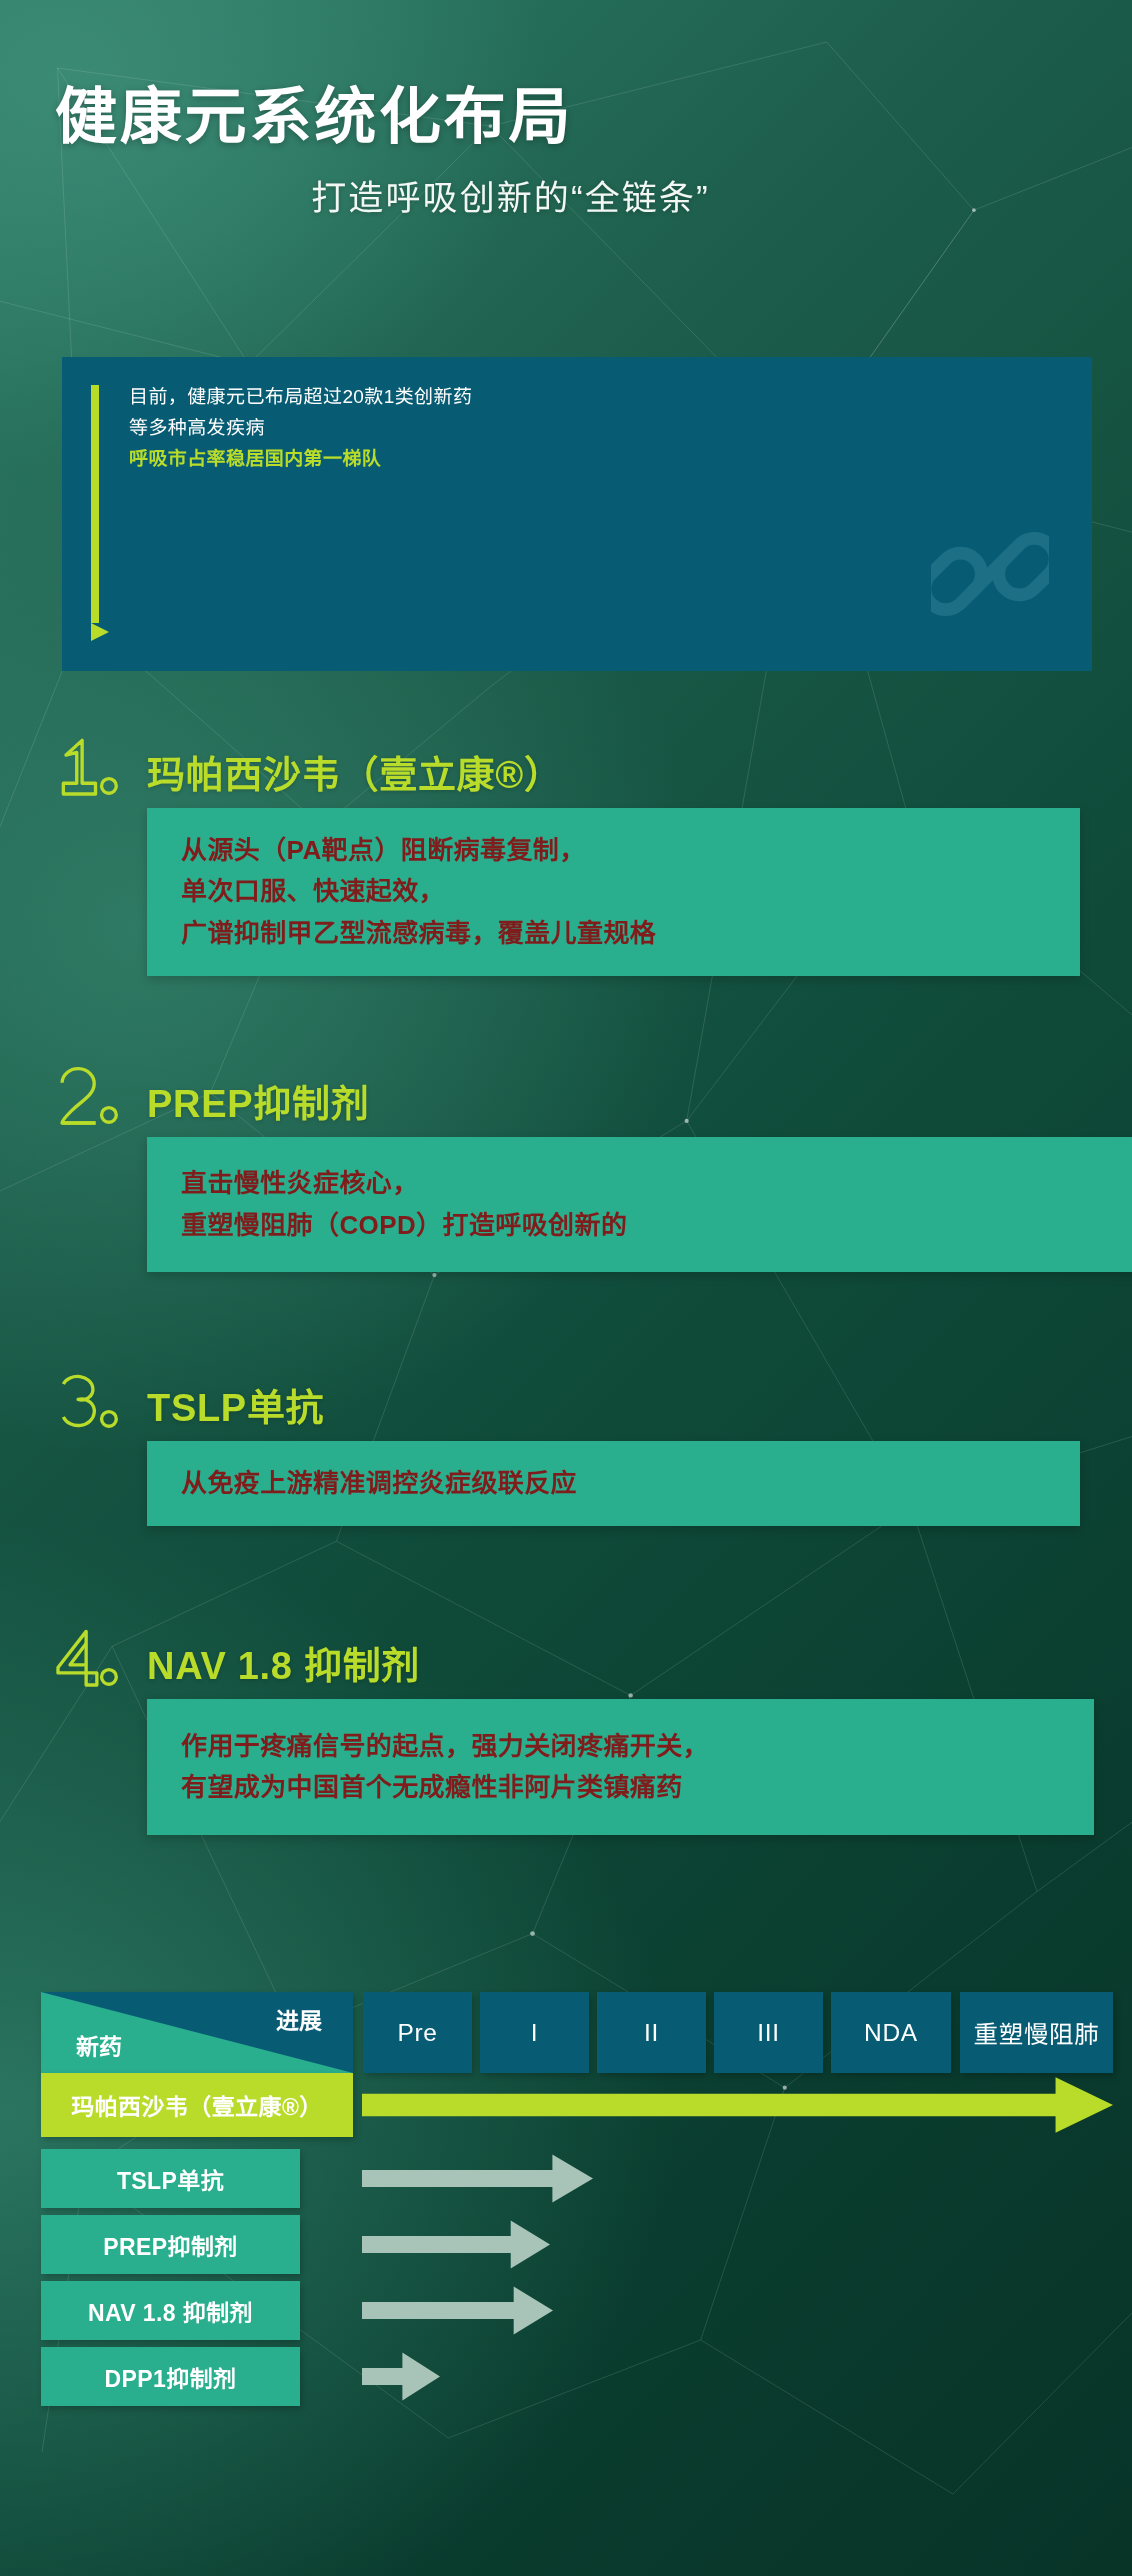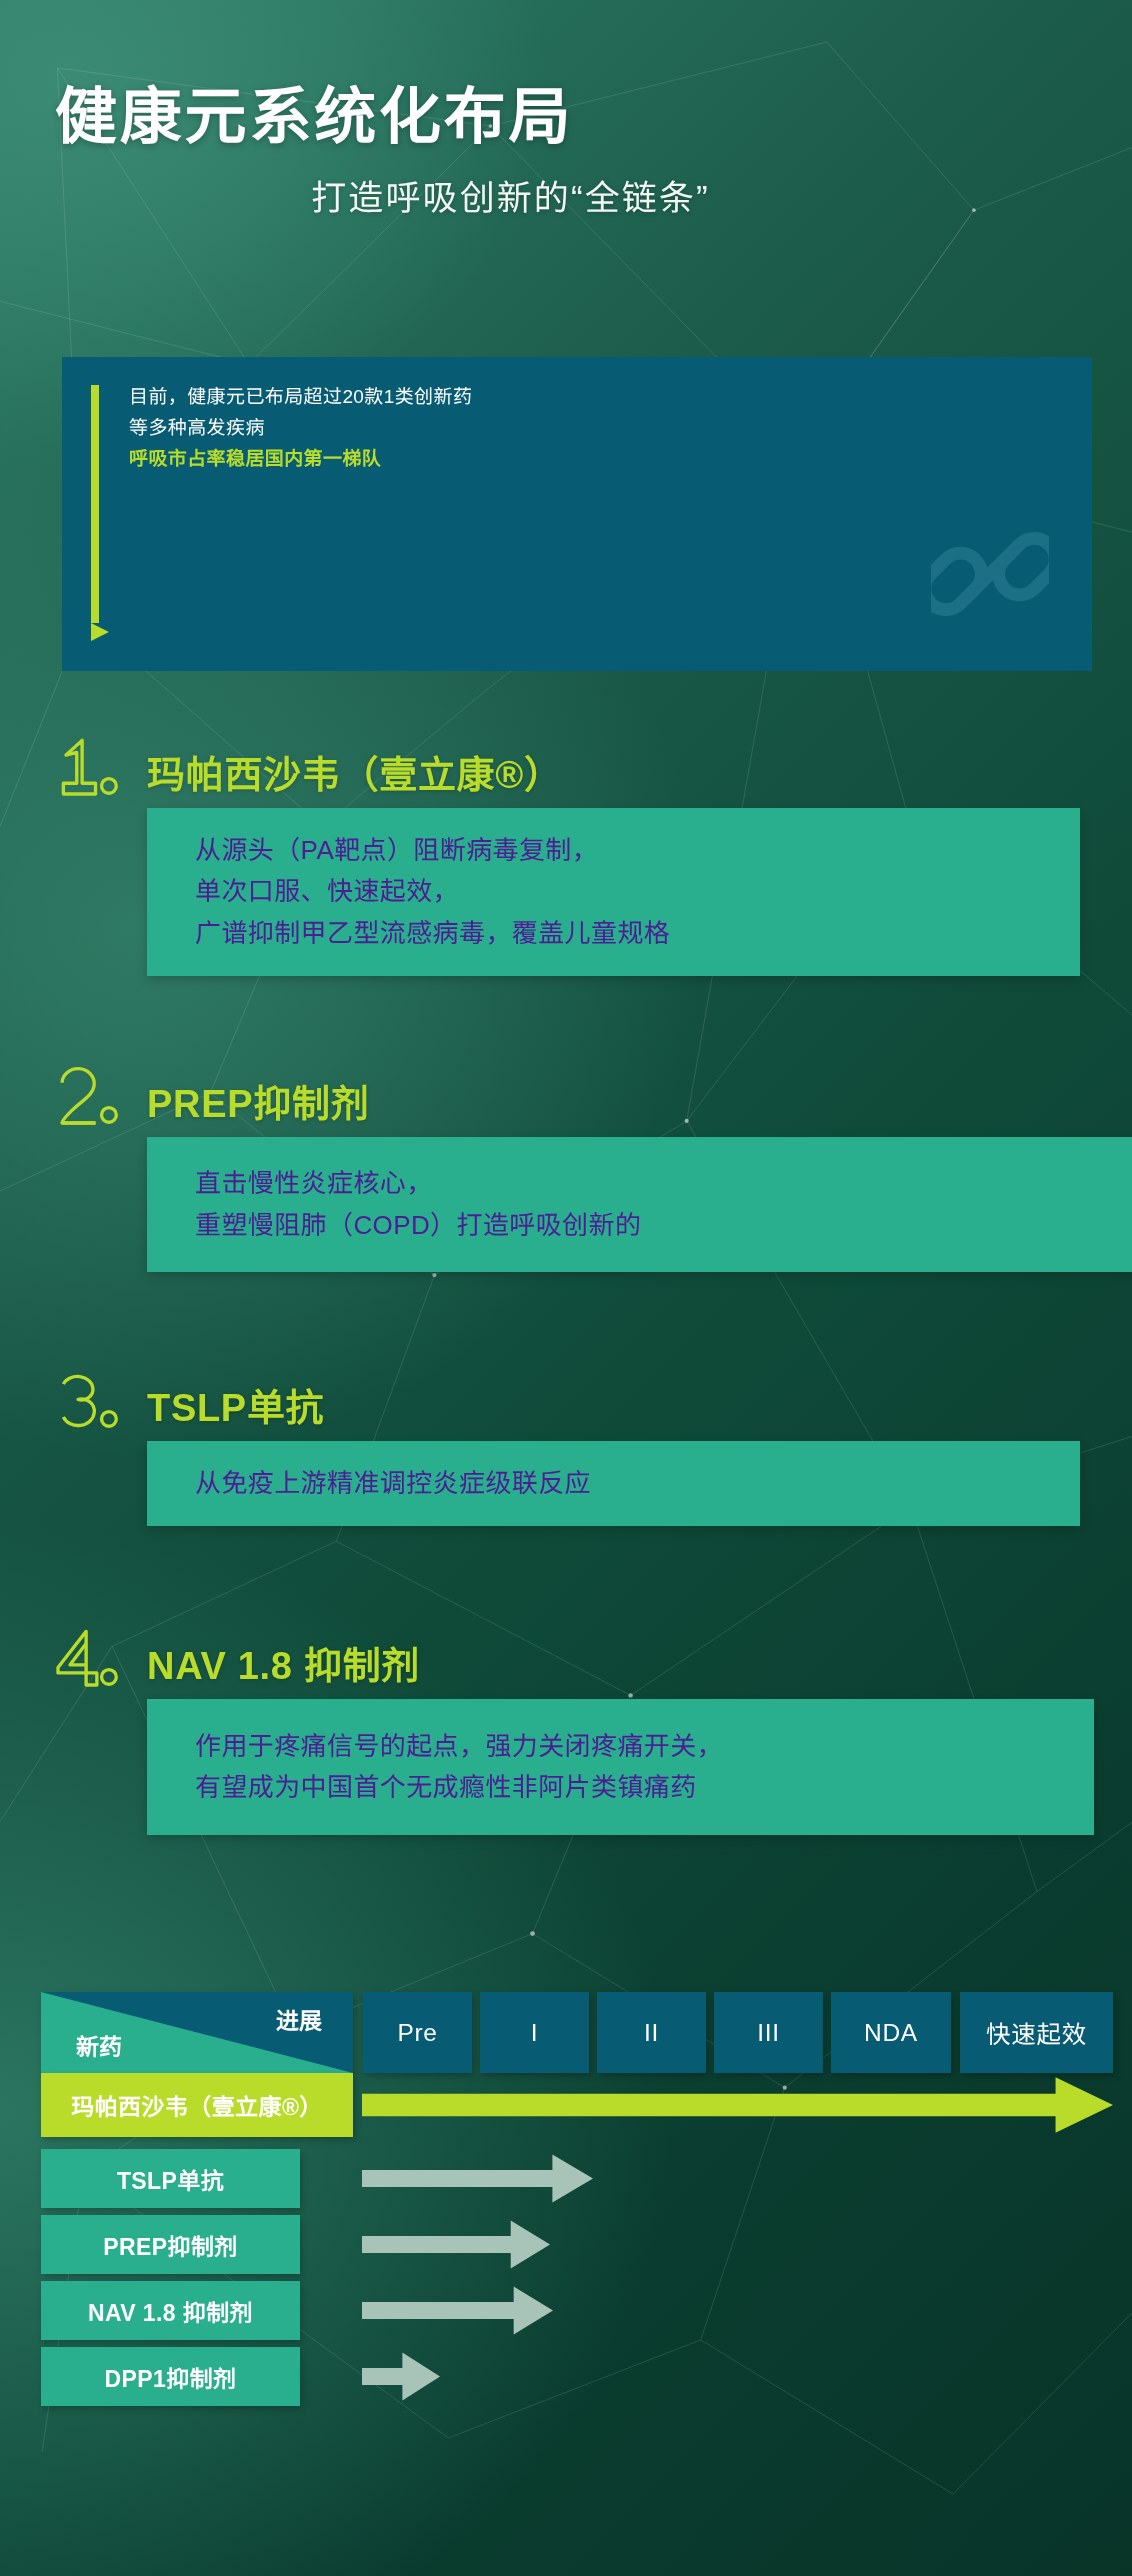--- a/index.html
+++ b/index.html
@@ -112,24 +112,25 @@
   .sec-box {
     position:absolute;
     background:#2aaf8e;
     box-shadow:0 3.5px 9.8px rgba(0,0,0,.18);
     display:flex;
     align-items:center;
   }
   .sec-box p {
     font-size:26px;
     line-height:1.58;
-    color:#4c1d95;
+    color:#7f1d1d;
     letter-spacing:0.4px;
-    padding-left:48px;
-    white-space:nowrap;
+    padding-left:34px;
+    white-space:nowrap;
+    font-weight:bold;
   }
 
   
   .pipeline { position:absolute; left:41px; top:1992px; width:1072px; }
 
   .pl-header { position:relative; height:81px; }
 
   .pl-corner {
     position:absolute; left:0; top:0;
     width:312px; height:81px;
@@ -331,21 +332,21 @@
         <div class="tri-bot"></div>
         <div class="lbl-new">新药</div>
         <div class="lbl-prog">进展</div>
       </div>
 
       <div class="pl-stage" style="left:322px; width:109px;">Pre</div>
       <div class="pl-stage" style="left:439px; width:109px;">I</div>
       <div class="pl-stage" style="left:556px; width:109px;">II</div>
       <div class="pl-stage" style="left:673px; width:109px;">III</div>
       <div class="pl-stage" style="left:790px; width:120px;">NDA</div>
-      <div class="pl-stage" style="left:919px; width:153px;">快速起效</div>
+      <div class="pl-stage" style="left:919px; width:153px;">重塑慢阻肺</div>
     </div>
 
     <div class="pl-row" style="height:76px;">
       <div class="pl-name lime" style="height:64px;">玛帕西沙韦（壹立康®）</div>
       <div class="pl-arrow" style="left:321px; width:751px; height:64px;">
         <svg viewBox="0 0 1072 92" preserveAspectRatio="none" style="width:100%;">
           <path d="M0 30 L990 30 L990 6 L1072 46 L990 86 L990 62 L0 62 Z" fill="#b9dc2a"></path>
         </svg>
       </div>
     </div>

